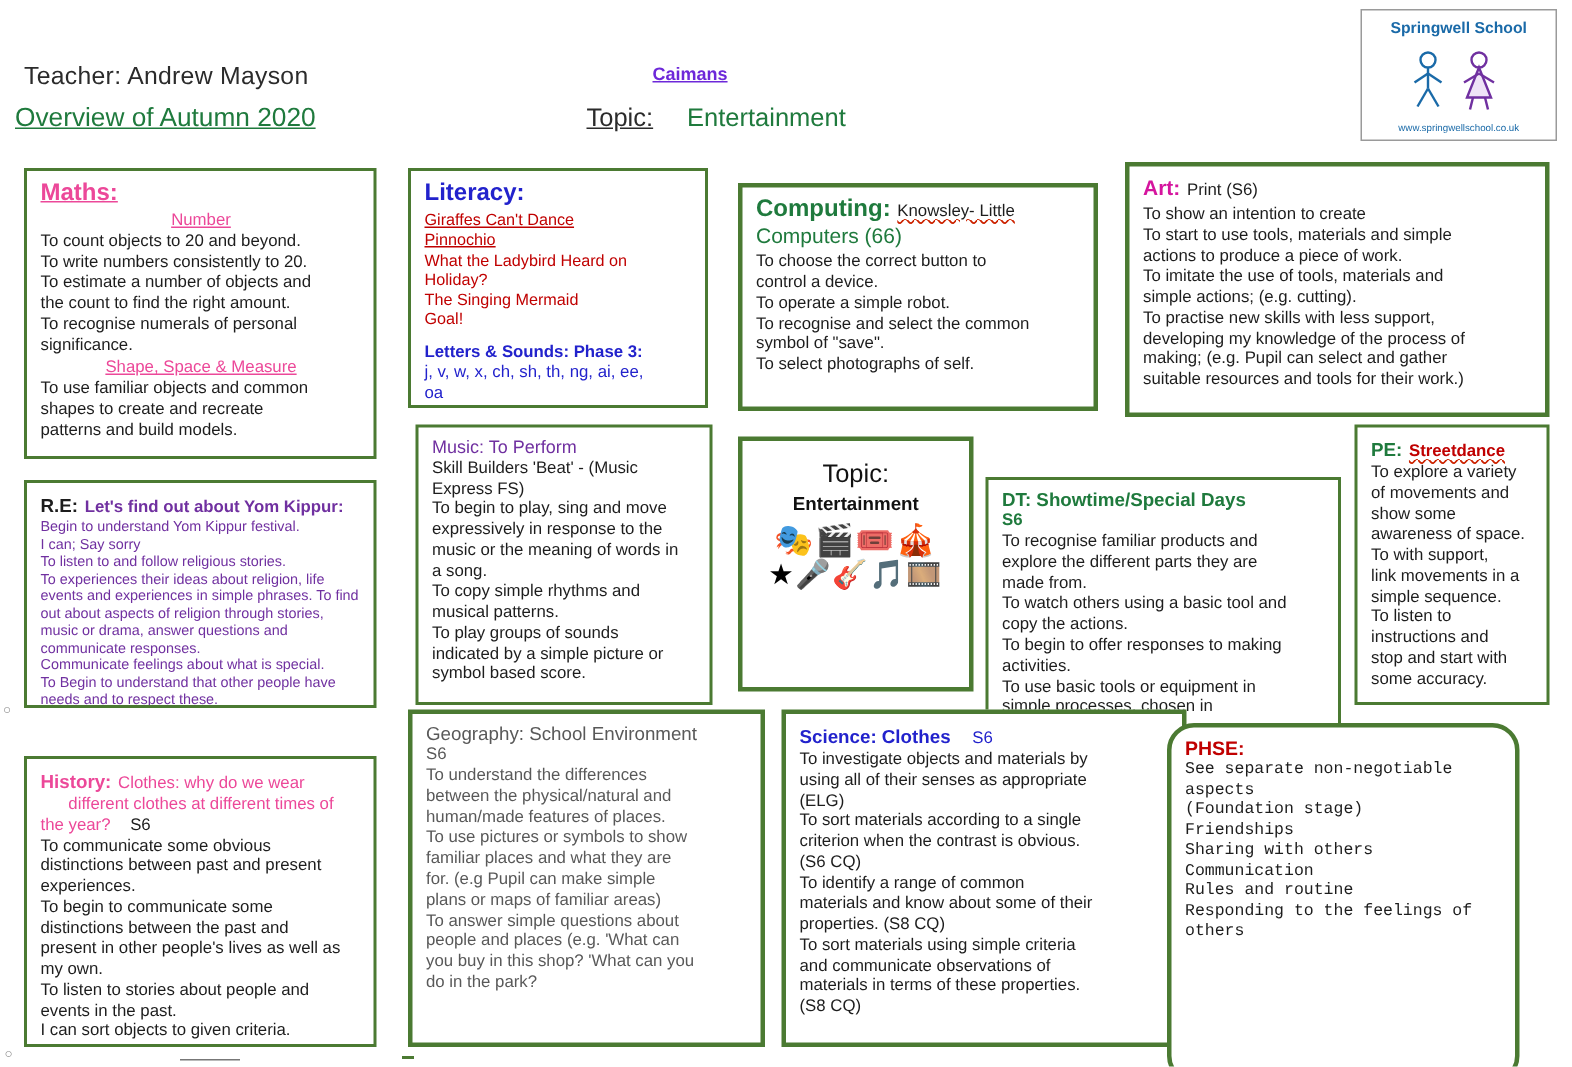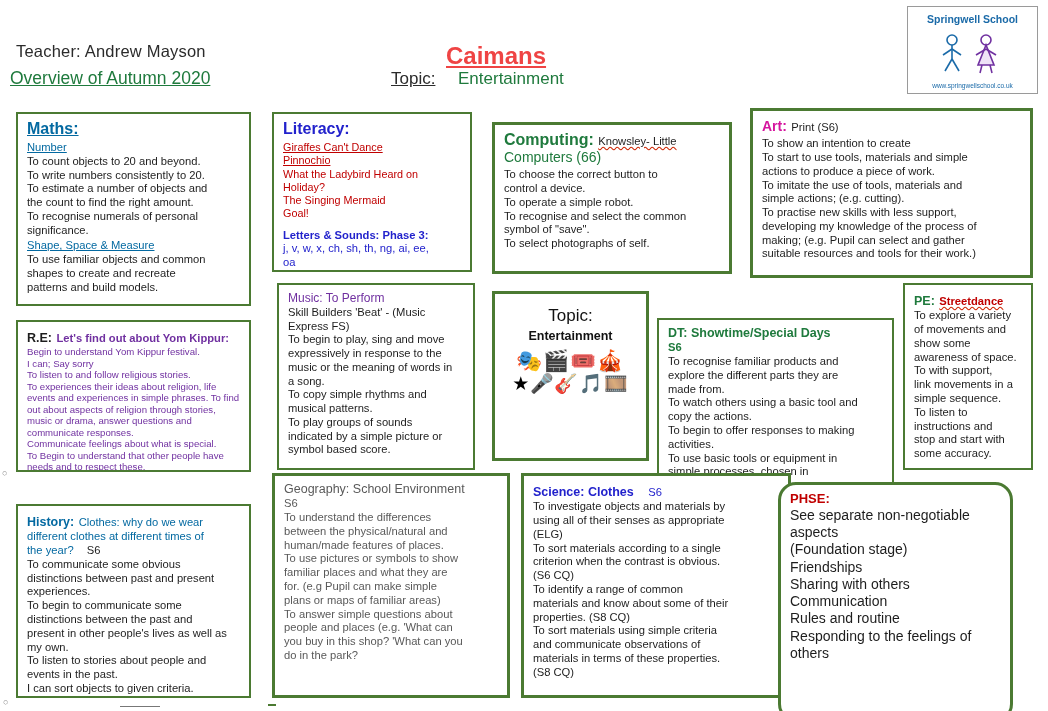--- a/index.html
+++ b/index.html
@@ -31,23 +31,23 @@
   }
   .hdr-overview {
     position: absolute;
     left: 10px; top: 68px;
     font-size: 17.5px;
     color: #1f7a3d;
     text-decoration: underline;
   }
   .hdr-class {
     position: absolute;
-    left: 446px; top: 42px;
-    font-size: 24px;
-    color: #ef4444;
+    left: 435px; top: 42px;
+    font-size: 12px;
+    color: #6d28d9;
     text-decoration: underline;
     font-weight: 600;
   }
   .hdr-topic-label {
     position: absolute;
     left: 391px; top: 69px;
     font-size: 17px;
     color: #2b2b2b;
     text-decoration: underline;
   }
@@ -107,21 +107,21 @@
     margin: 0 0 2px 0;
     display: inline;
   }
   .underline { text-decoration: underline; }
   .spell { text-decoration: underline; text-decoration-style: wavy; text-decoration-color: #cc2200; }
   .red { color: #c00000; }
   .blue { color: #2222cc; }
   .purple { color: #7030a0; }
   .magenta { color: #d5159e; }
   .green { color: #1f7a3d; }
-  .orange { color: #0369a1; }
+  .orange { color: #ec4899; text-align: center; }
   .gray { color: #595959; }
   .tiny { font-size: 9.6px; line-height: 1.2; }
   .line { display: block; }
   
   .topic-card {
     position: absolute;
     left: 492px; top: 291px;
     width: 157px; height: 170px;
     border: 3px solid #4b7a32;
     background: #ffffff;
@@ -394,21 +394,21 @@
       <span class="line">properties. (S8 CQ)</span>
       <span class="line">To sort materials using simple criteria</span>
       <span class="line">and communicate observations of</span>
       <span class="line">materials in terms of these properties.</span>
       <span class="line">(S8 CQ)</span>
     </div>
   </div>
 
   <div class="box thick" style="left:778px; top:482px; width:235px; height:240px;border-radius:18px;">
     <div class="bt red" style="font-weight:bold; font-size:13px;">PHSE:</div>
-    <div class="bt" style="font-size:14px;">
+    <div class="bt" style="font-size:11px;font-family:Liberation Mono, monospace;">
       <span class="line">See separate non-negotiable aspects</span>
       <span class="line">(Foundation stage)</span>
       <span class="line">Friendships</span>
       <span class="line">Sharing with others</span>
       <span class="line">Communication</span>
       <span class="line">Rules and routine</span>
       <span class="line">Responding to the feelings of others</span>
     </div>
   </div>
 

